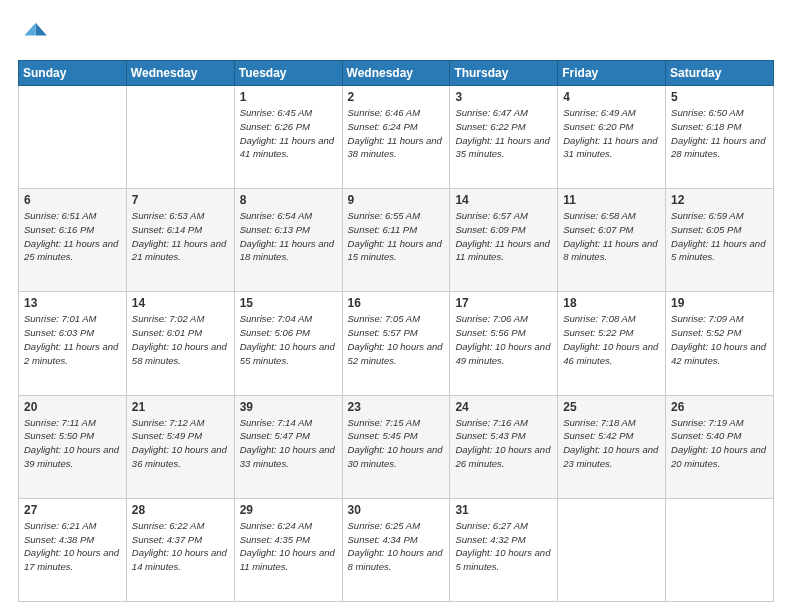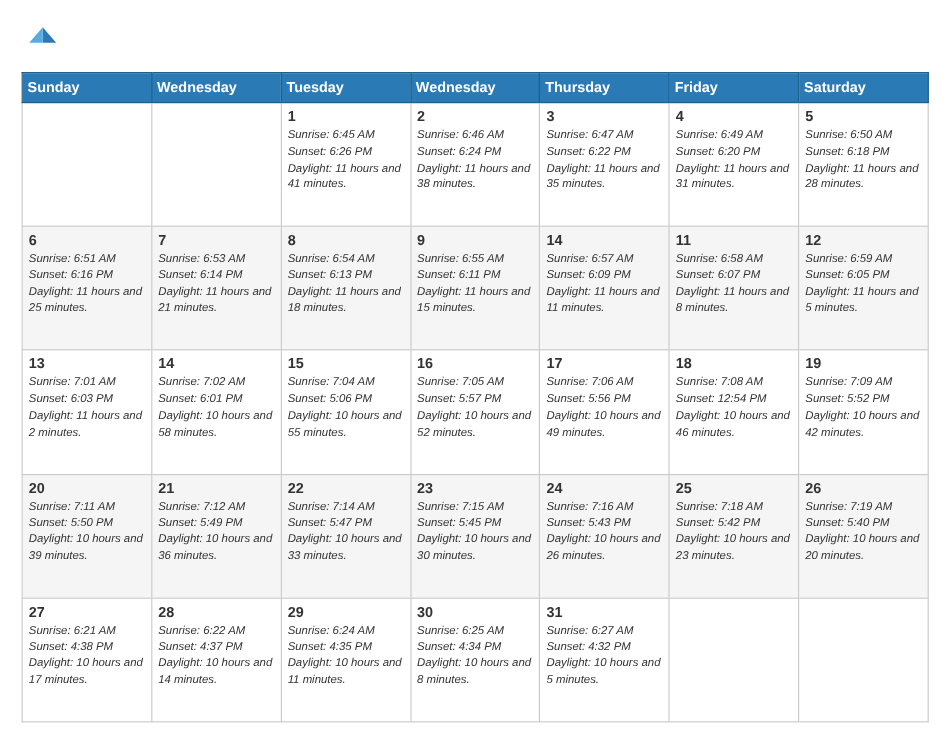--- a/index.html
+++ b/index.html
@@ -234,21 +234,21 @@
           </td>
           <td>
             <span class="day-number">17</span>
             <div class="day-info">Sunrise: 7:06 AM
 Sunset: 5:56 PM
 Daylight: 10 hours and 49 minutes.</div>
           </td>
           <td>
             <span class="day-number">18</span>
             <div class="day-info">Sunrise: 7:08 AM
-Sunset: 12:54 PM
+Sunset: 5:22 PM
 Daylight: 10 hours and 46 minutes.</div>
           </td>
           <td>
             <span class="day-number">19</span>
             <div class="day-info">Sunrise: 7:09 AM
 Sunset: 5:52 PM
 Daylight: 10 hours and 42 minutes.</div>
           </td>
         </tr>
         <tr>
@@ -258,21 +258,21 @@
 Sunset: 5:50 PM
 Daylight: 10 hours and 39 minutes.</div>
           </td>
           <td>
             <span class="day-number">21</span>
             <div class="day-info">Sunrise: 7:12 AM
 Sunset: 5:49 PM
 Daylight: 10 hours and 36 minutes.</div>
           </td>
           <td>
-            <span class="day-number">22</span>
+            <span class="day-number">39</span>
             <div class="day-info">Sunrise: 7:14 AM
 Sunset: 5:47 PM
 Daylight: 10 hours and 33 minutes.</div>
           </td>
           <td>
             <span class="day-number">23</span>
             <div class="day-info">Sunrise: 7:15 AM
 Sunset: 5:45 PM
 Daylight: 10 hours and 30 minutes.</div>
           </td>

